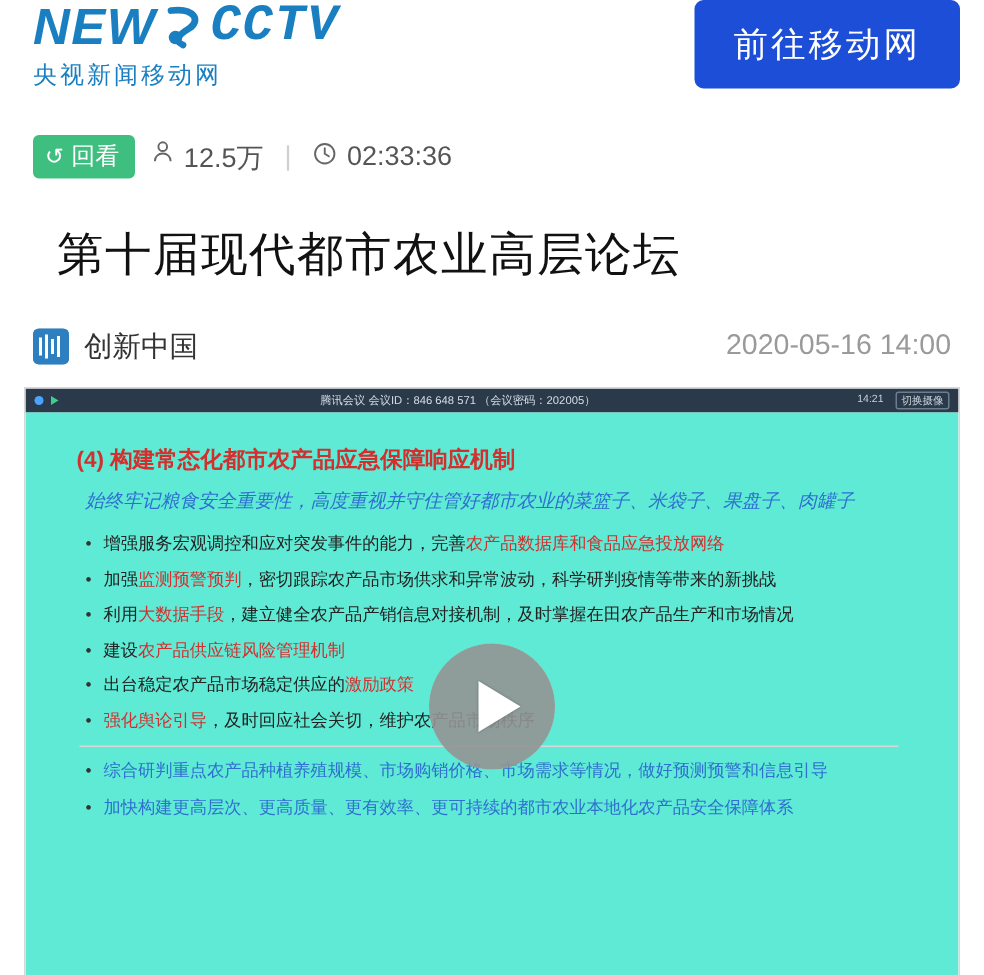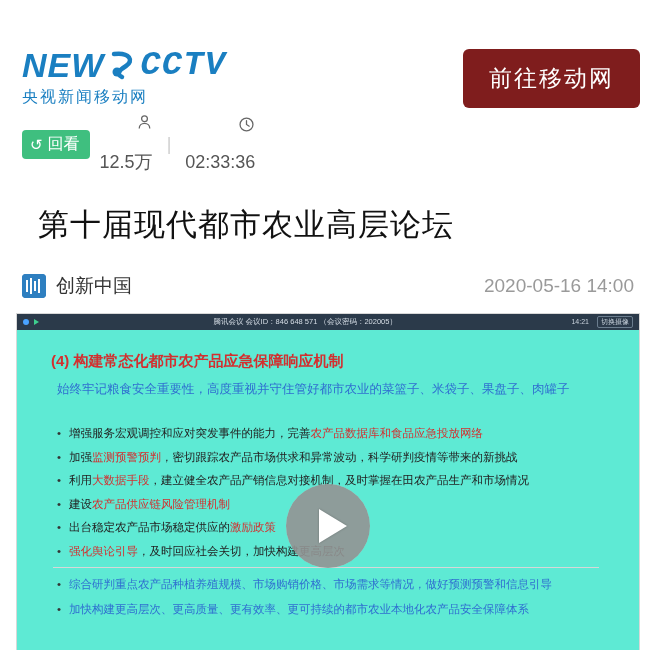--- a/index.html
+++ b/index.html
@@ -10,24 +10,23 @@
     background: #ffffff;
     font-family: "Liberation Sans", sans-serif;
     color: #222;
     overflow: hidden;
   }
 
   
   .header {
     height: 84px;
     display: flex;
-    align-items: flex-end;
+    align-items: flex-start;
     justify-content: space-between;
     padding: 0 16px 0 22px;
-    margin-top: 24px;
   }
   .brand { display: flex; flex-direction: column; justify-content: center; }
   .brand-top {
     display: flex;
     align-items: center;
     gap: 2px;
   }
   .brand-new {
     font-size: 34px;
     font-weight: bold;
@@ -50,21 +49,21 @@
     line-height: 1;
     font-family: Liberation Mono, monospace;
   }
   .brand-sub {
     font-size: 16px;
     color: #1a7fc1;
     letter-spacing: 2px;
     margin-top: 4px;
   }
   .goto-btn {
-    background: #7f1d1d;
+    background: #1d4ed8;
     color: #fff;
     border: none;
     border-radius: 6px;
     font-size: 23px;
     padding: 14px 26px;
     letter-spacing: 2px;
     cursor: pointer;
     font-family: "Liberation Sans", sans-serif;
   }
 
@@ -83,25 +82,24 @@
     gap: 5px;
     background: #3fbf7f;
     color: #fff;
     border-radius: 4px;
     padding: 4px 10px 4px 8px;
     font-size: 16px;
   }
   .replay-badge .glyph { font-size: 15px; line-height: 1; }
   .meta-item {
     display: inline-flex;
-    align-items: flex-end;
-    gap: 19px;
+    align-items: flex-start;
+    gap: 6px;
     color: #555;
     font-size: 18px;
-    flex-direction: column;
   }
   .meta-sep { color: #cfcfcf; font-size: 18px; margin: 0 4px; }
   .icon-person svg, .icon-clock svg { display: block; }
 
   
   .title {
     font-size: 31px;
     color: #111;
     padding: 14px 22px 8px 22px;
     letter-spacing: 1px;
@@ -163,22 +161,23 @@
   }
   .slide-h {
     color: #d32f2f;
     font-size: 15px;
     font-weight: bold;
     margin: 8px 0 10px 8px;
   }
   .slide-sub {
     color: #2f6fd0;
     font-size: 12.5px;
-    margin: 0 0 28px 14px;
+    margin: 0 0 13px 14px;
     line-height: 1.4;
+    font-style: italic;
   }
   .bul {
     font-size: 11.5px;
     color: #222;
     margin: 0 0 8px 14px;
     display: flex;
     gap: 8px;
     line-height: 1.35;
   }
   .bul .dot { color: #333; }
@@ -361,21 +360,21 @@
         <div class="bul ">
           <span class="dot">•</span>
           <span><span>建设</span><span class="red">农产品供应链风险管理机制</span></span>
         </div>
         <div class="bul ">
           <span class="dot">•</span>
           <span><span>出台稳定农产品市场稳定供应的</span><span class="red">激励政策</span></span>
         </div>
         <div class="bul ">
           <span class="dot">•</span>
-          <span><span class="red">强化舆论引导</span><span>，及时回应社会关切，加快构建更高层次</span></span>
+          <span><span class="red">强化舆论引导</span><span>，及时回应社会关切，维护农产品市场秩序</span></span>
         </div>
       </div>
     <div class="divider-line"></div>
     <div id="footer-bullets">
         <div class="bul blue-block">
           <span class="dot">•</span>
           <span><span class="blue">综合研判重点农产品种植养殖规模、市场购销价格、市场需求等情况，做好</span><span class="blue">预测预警和信息引导</span></span>
         </div>
         <div class="bul blue-block">
           <span class="dot">•</span>

